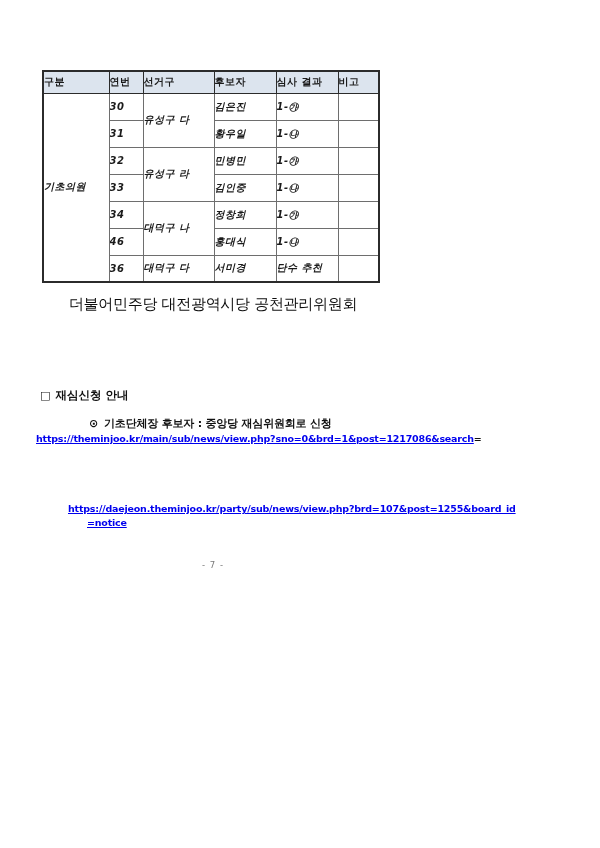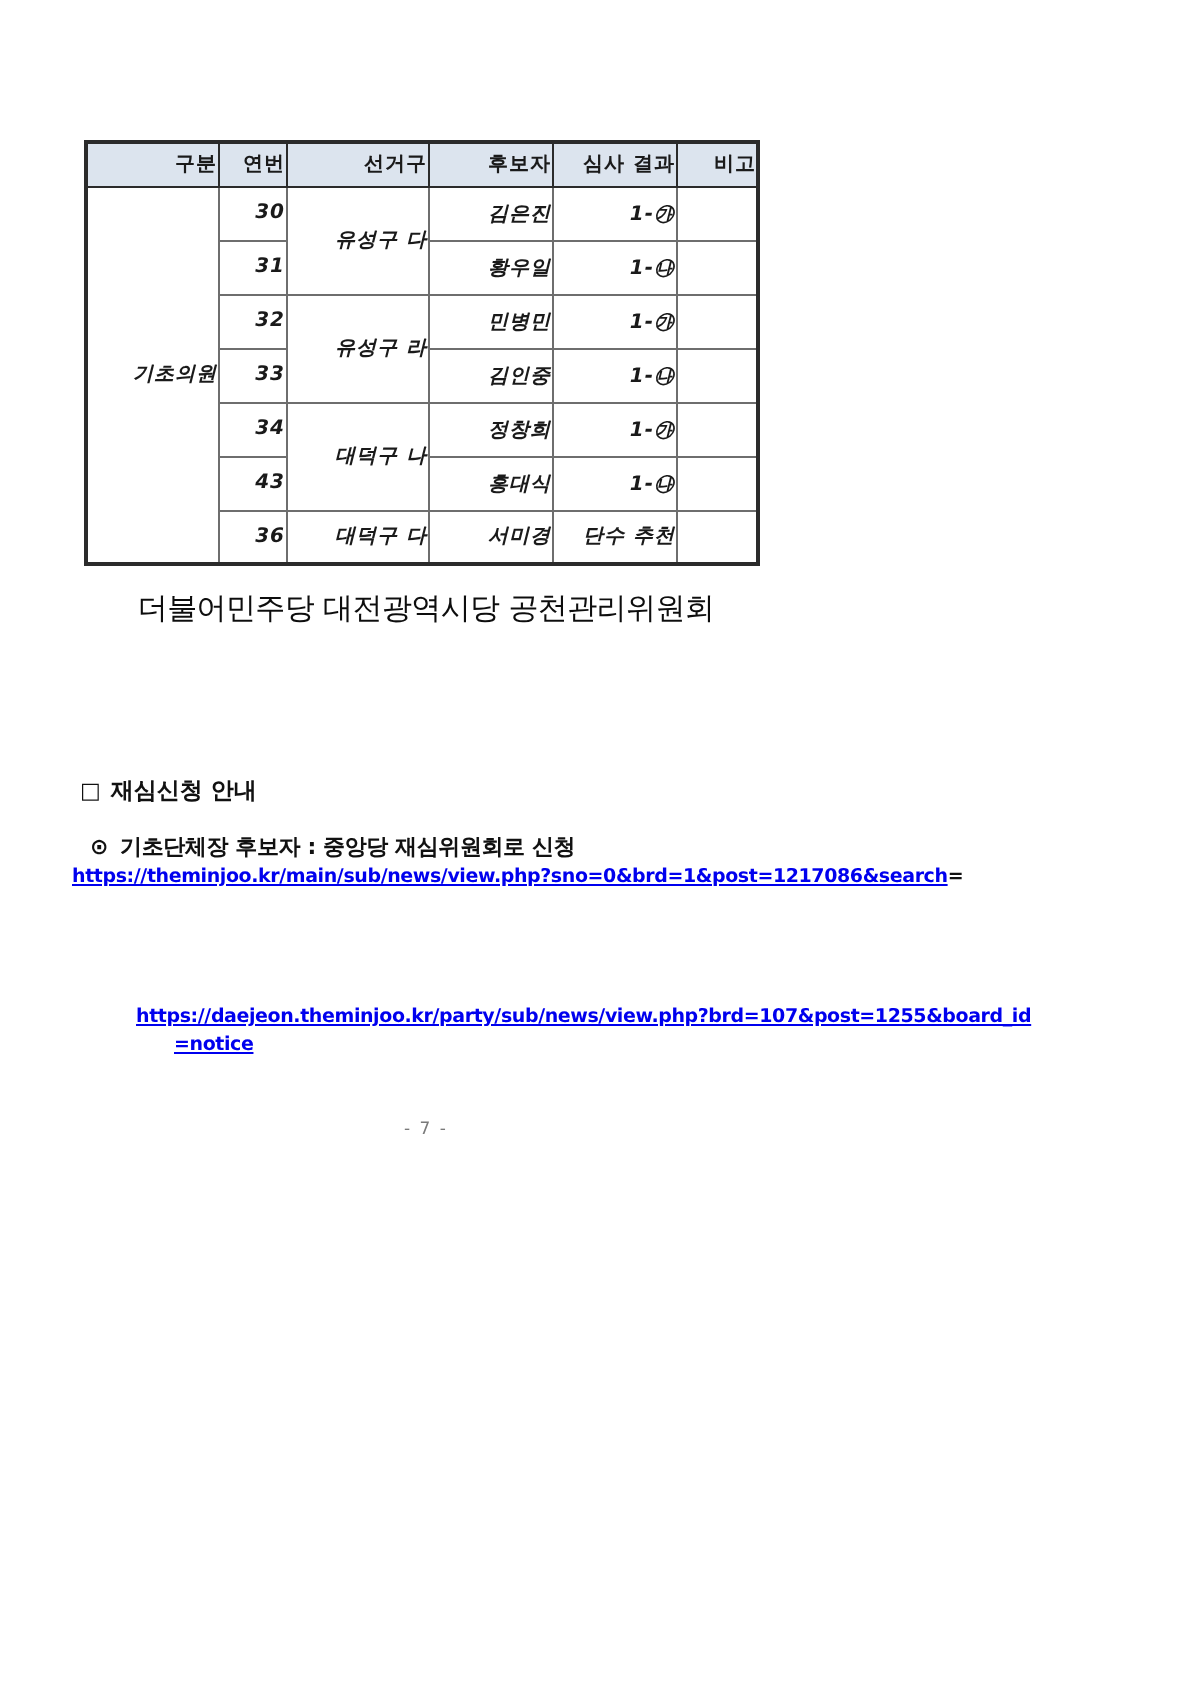--- a/index.html
+++ b/index.html
@@ -20,21 +20,21 @@
     position: absolute;
     left: 42px;
     top: 70px;
     width: 336px;
     border-collapse: collapse;
     table-layout: fixed;
     border: 2px solid #2b2b2b;
   }
   table.nom-table th, table.nom-table td {
     border: 1px solid #6e6e6e;
-    text-align: right;
+    text-align: left;
     vertical-align: middle;
     font-size: 10px;
     font-weight: bold;
     color: #1a1a1a;
     letter-spacing: 0.5px;
     overflow: hidden;
     white-space: nowrap;
   }
   table.nom-table thead th {
     background: #dce4ee;
@@ -65,20 +65,21 @@
     font-weight: bold;
     color: #111111;
   }
   .notice-heading .bullet { margin-right: 5px; font-size: 11px; }
   .notice-item {
     position: absolute;
     font-size: 11px;
     font-weight: bold;
     color: #111111;
     letter-spacing: -0.2px;
+    margin-left: 44px;
   }
   .notice-item .bullet { margin-right: 6px; }
   .item-1 { left: 45px; top: 416px; }
   .item-2 { left: 45px; top: 481px; }
   .link-line {
     position: absolute;
     font-size: 9.5px;
     font-weight: bold;
     letter-spacing: -0.2px;
   }
@@ -157,21 +158,21 @@
         <td></td>
       </tr>
       <tr>
         <td>34</td>
         <td rowspan="2">대덕구 나</td>
         <td>정창희</td>
         <td>1-㉮</td>
         <td></td>
       </tr>
       <tr>
-        <td>43</td>
+        <td>46</td>
         <td>홍대식</td>
         <td>1-㉯</td>
         <td></td>
       </tr>
       <tr>
         <td>36</td>
         <td>대덕구 다</td>
         <td>서미경</td>
         <td>단수 추천</td>
         <td></td>

